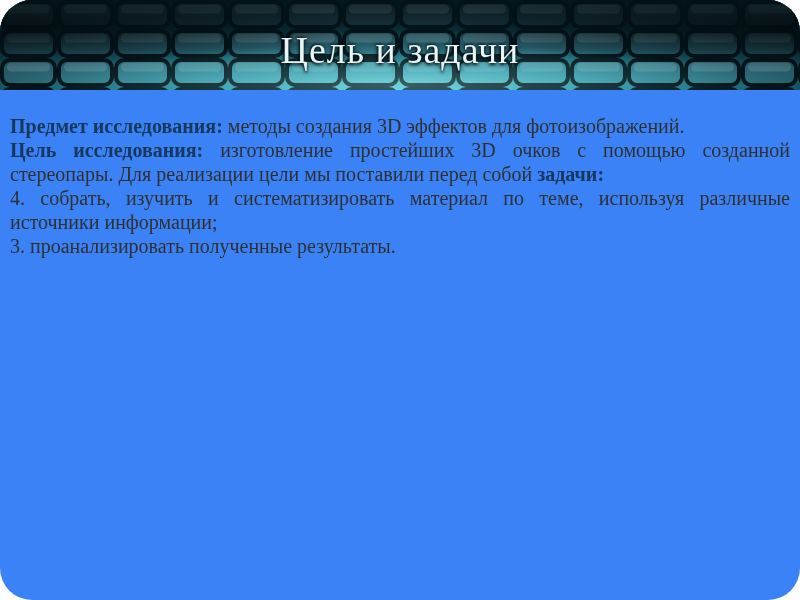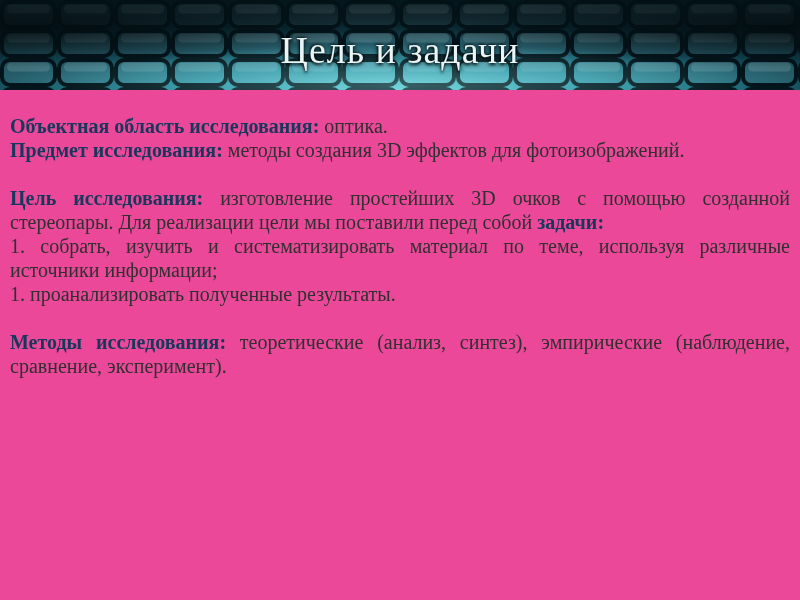--- a/index.html
+++ b/index.html
@@ -4,21 +4,21 @@
 <style>
   html, body { margin:0; padding:0; }
   body {
     width:800px; height:600px;
     background:#ffffff;
     font-family:"Liberation Serif", serif;
     overflow:hidden;
   }
   .slide {
     position:relative; width:800px; height:600px;
-    background:#ec4899; overflow:hidden;
+    background:#3b82f6; overflow:hidden;border-radius:32px;
   }
   .slide-header {
     position:absolute; top:0; left:0; width:800px; height:90px;
     overflow:hidden;
   }
   .slide-header svg { position:absolute; top:0; left:0; display:block; }
   .slide-title {
     position:absolute; top:28px; left:0; width:800px;
     margin:0; text-align:center;
     font-size:38px; font-weight:normal; letter-spacing:1px;
@@ -26,21 +26,21 @@
     text-shadow: 0 2px 3px rgba(2,16,20,0.95),
                  0 0 6px rgba(2,16,20,0.75),
                  -1px -1px 2px rgba(2,16,20,0.7);
   }
   .slide-body {
     position:absolute; top:114px; left:10px; width:780px;
     font-size:20px; line-height:24px; color:#303030;
     text-align:justify;
   }
   .slide-body p { margin:0; }
-  .slide-body p.spaced { margin-top:24px; }
+  .slide-body p.spaced { }
   .lbl { font-weight:bold; color:#17375d; }
 </style>
 </head>
 <body>
 
 <div class="slide">
 
   <header class="slide-header">
     <svg width="800" height="90" viewBox="0 0 800 90" preserveAspectRatio="none" aria-hidden="true">
       <defs>
@@ -77,26 +77,24 @@
       <rect width="800" height="90" fill="url(#glowC)"></rect>
       <rect width="800" height="90" fill="url(#vigTop)"></rect>
       <rect width="800" height="90" fill="url(#vigL)"></rect>
       <rect width="800" height="90" fill="url(#vigR)"></rect>
     </svg>
     <h1 class="slide-title">Цель и задачи</h1>
   </header>
 
   <main class="slide-body">
 
-    <p><span class="lbl">Объектная область исследования:</span><span> оптика.</span></p>
 
 
     <p><span class="lbl">Предмет исследования:</span><span> методы создания 3D эффектов для фотоизображений.</span></p>
 
     <p class="spaced"><span class="lbl">Цель исследования:</span><span> изготовление простейших 3D очков с помощью созданной стереопары. Для реализации цели мы поставили перед собой </span><span class="lbl">задачи:</span></p>
 
-    <p>1. собрать, изучить и систематизировать материал по теме, используя различные источники информации;</p>
-    <p>1. проанализировать полученные результаты.</p>
+    <p>4. собрать, изучить и систематизировать материал по теме, используя различные источники информации;</p>
+    <p>3. проанализировать полученные результаты.</p>
 
-    <p class="spaced"><span class="lbl">Методы исследования:</span><span> теоретические (анализ, синтез), эмпирические (наблюдение, сравнение, эксперимент).</span></p>
 
   </main>
 </div>
 
 </body></html>

